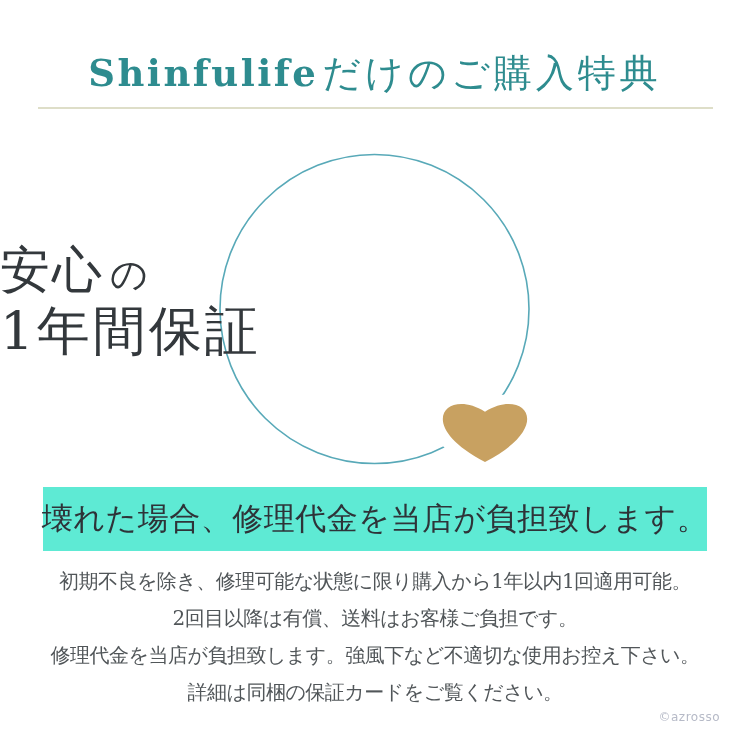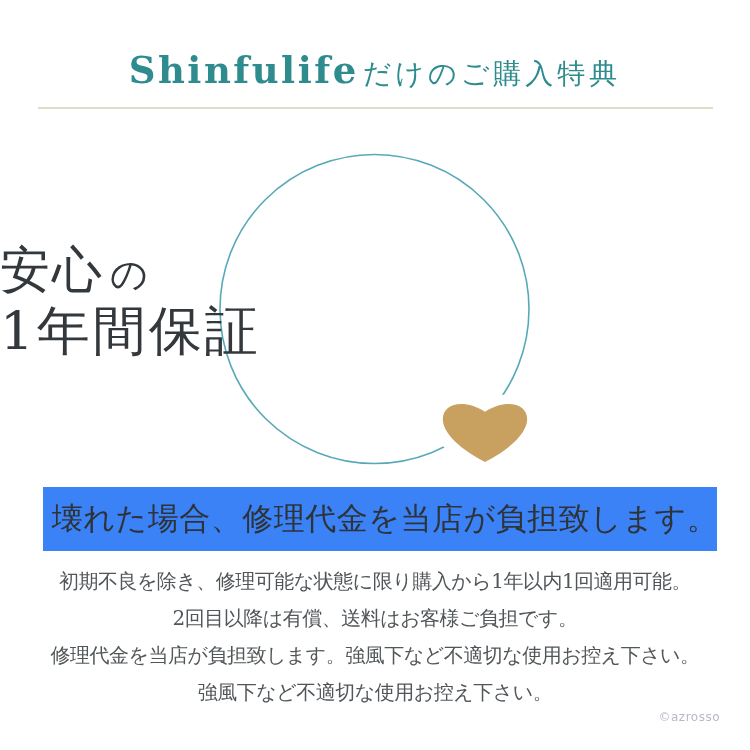--- a/index.html
+++ b/index.html
@@ -19,21 +19,21 @@
     text-align: center;
     color: #2E8C8F;
     white-space: nowrap;
   }
   .header .brand {
     font-size: 37px;
     letter-spacing: 2.5px;
     font-weight: bold;
   }
   .header .suffix {
-    font-size: 28px;
+    font-size: 38px;
     letter-spacing: 4px;
     margin-left: 4px;
   }
   .divider {
     position: absolute;
     top: 107px; left: 38px;
     width: 675px; height: 2px;
     background: #DEDEC8;
   }
 
@@ -63,29 +63,28 @@
     letter-spacing: 3px;
     line-height: 1.1;
     margin-top: 4px;
   }
 
   
   .banner {
     position: absolute;
     top: 487px; left: 43px;
     width: 664px; height: 64px;
-    background: #3b82f6;
+    background: #5eead4;
     display: flex;
     align-items: center;
     justify-content: center;
     font-size: 31px;
     letter-spacing: 0.5px;
     color: #2E3338;
     white-space: nowrap;
-    padding-left: 10px;
   }
 
   
   .notes {
     position: absolute;
     top: 563px; left: 0; right: 0;
     text-align: center;
     color: #515659;
     font-size: 20px;
     line-height: 37px;
@@ -129,18 +128,18 @@
   </div>
 
   <div class="banner">
     <span>壊れた場合、修理代金を当店が負担致します。</span>
   </div>
 
   <div class="notes">
     <span class="note-line">初期不良を除き、修理可能な状態に限り購入から1年以内1回適用可能。</span>
     <span class="note-line">2回目以降は有償、送料はお客様ご負担です。</span>
     <span class="note-line">修理代金を当店が負担致します。強風下など不適切な使用お控え下さい。</span>
-    <span class="note-line">強風下など不適切な使用お控え下さい。</span>
+    <span class="note-line">詳細は同梱の保証カードをご覧ください。</span>
   </div>
 
   <div class="watermark">©azrosso</div>
 
 </div>
 
 </body></html>

